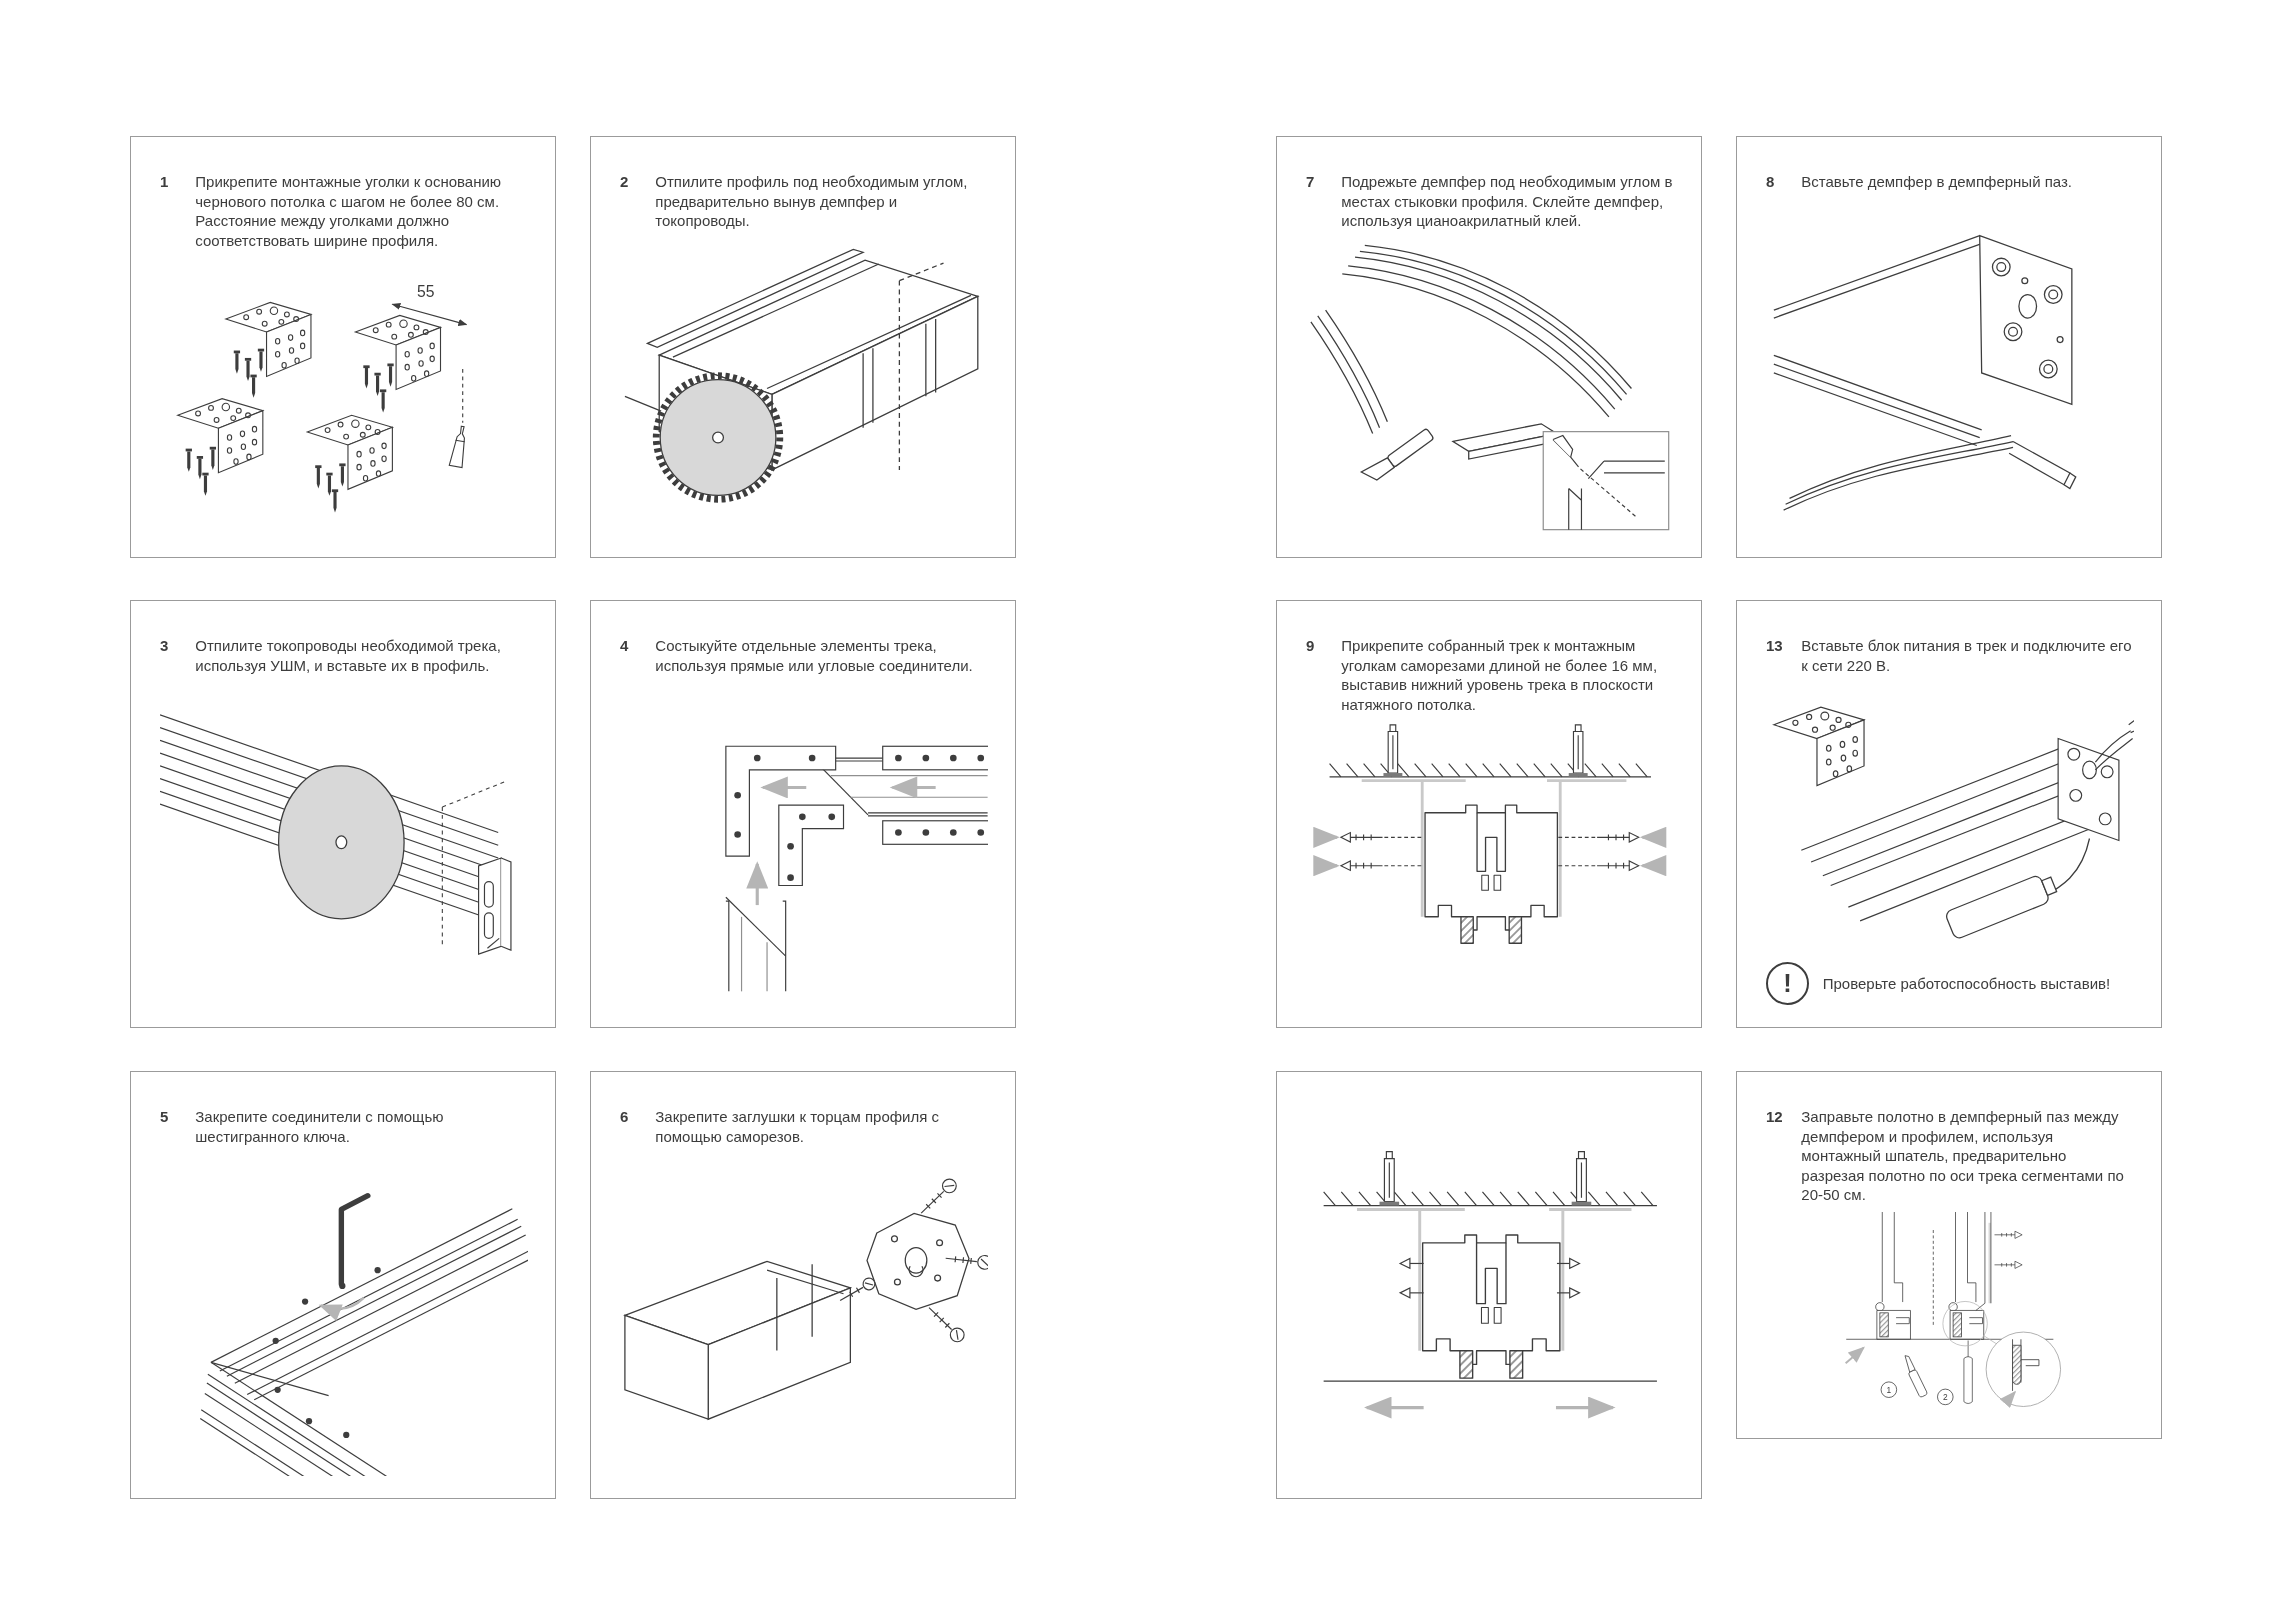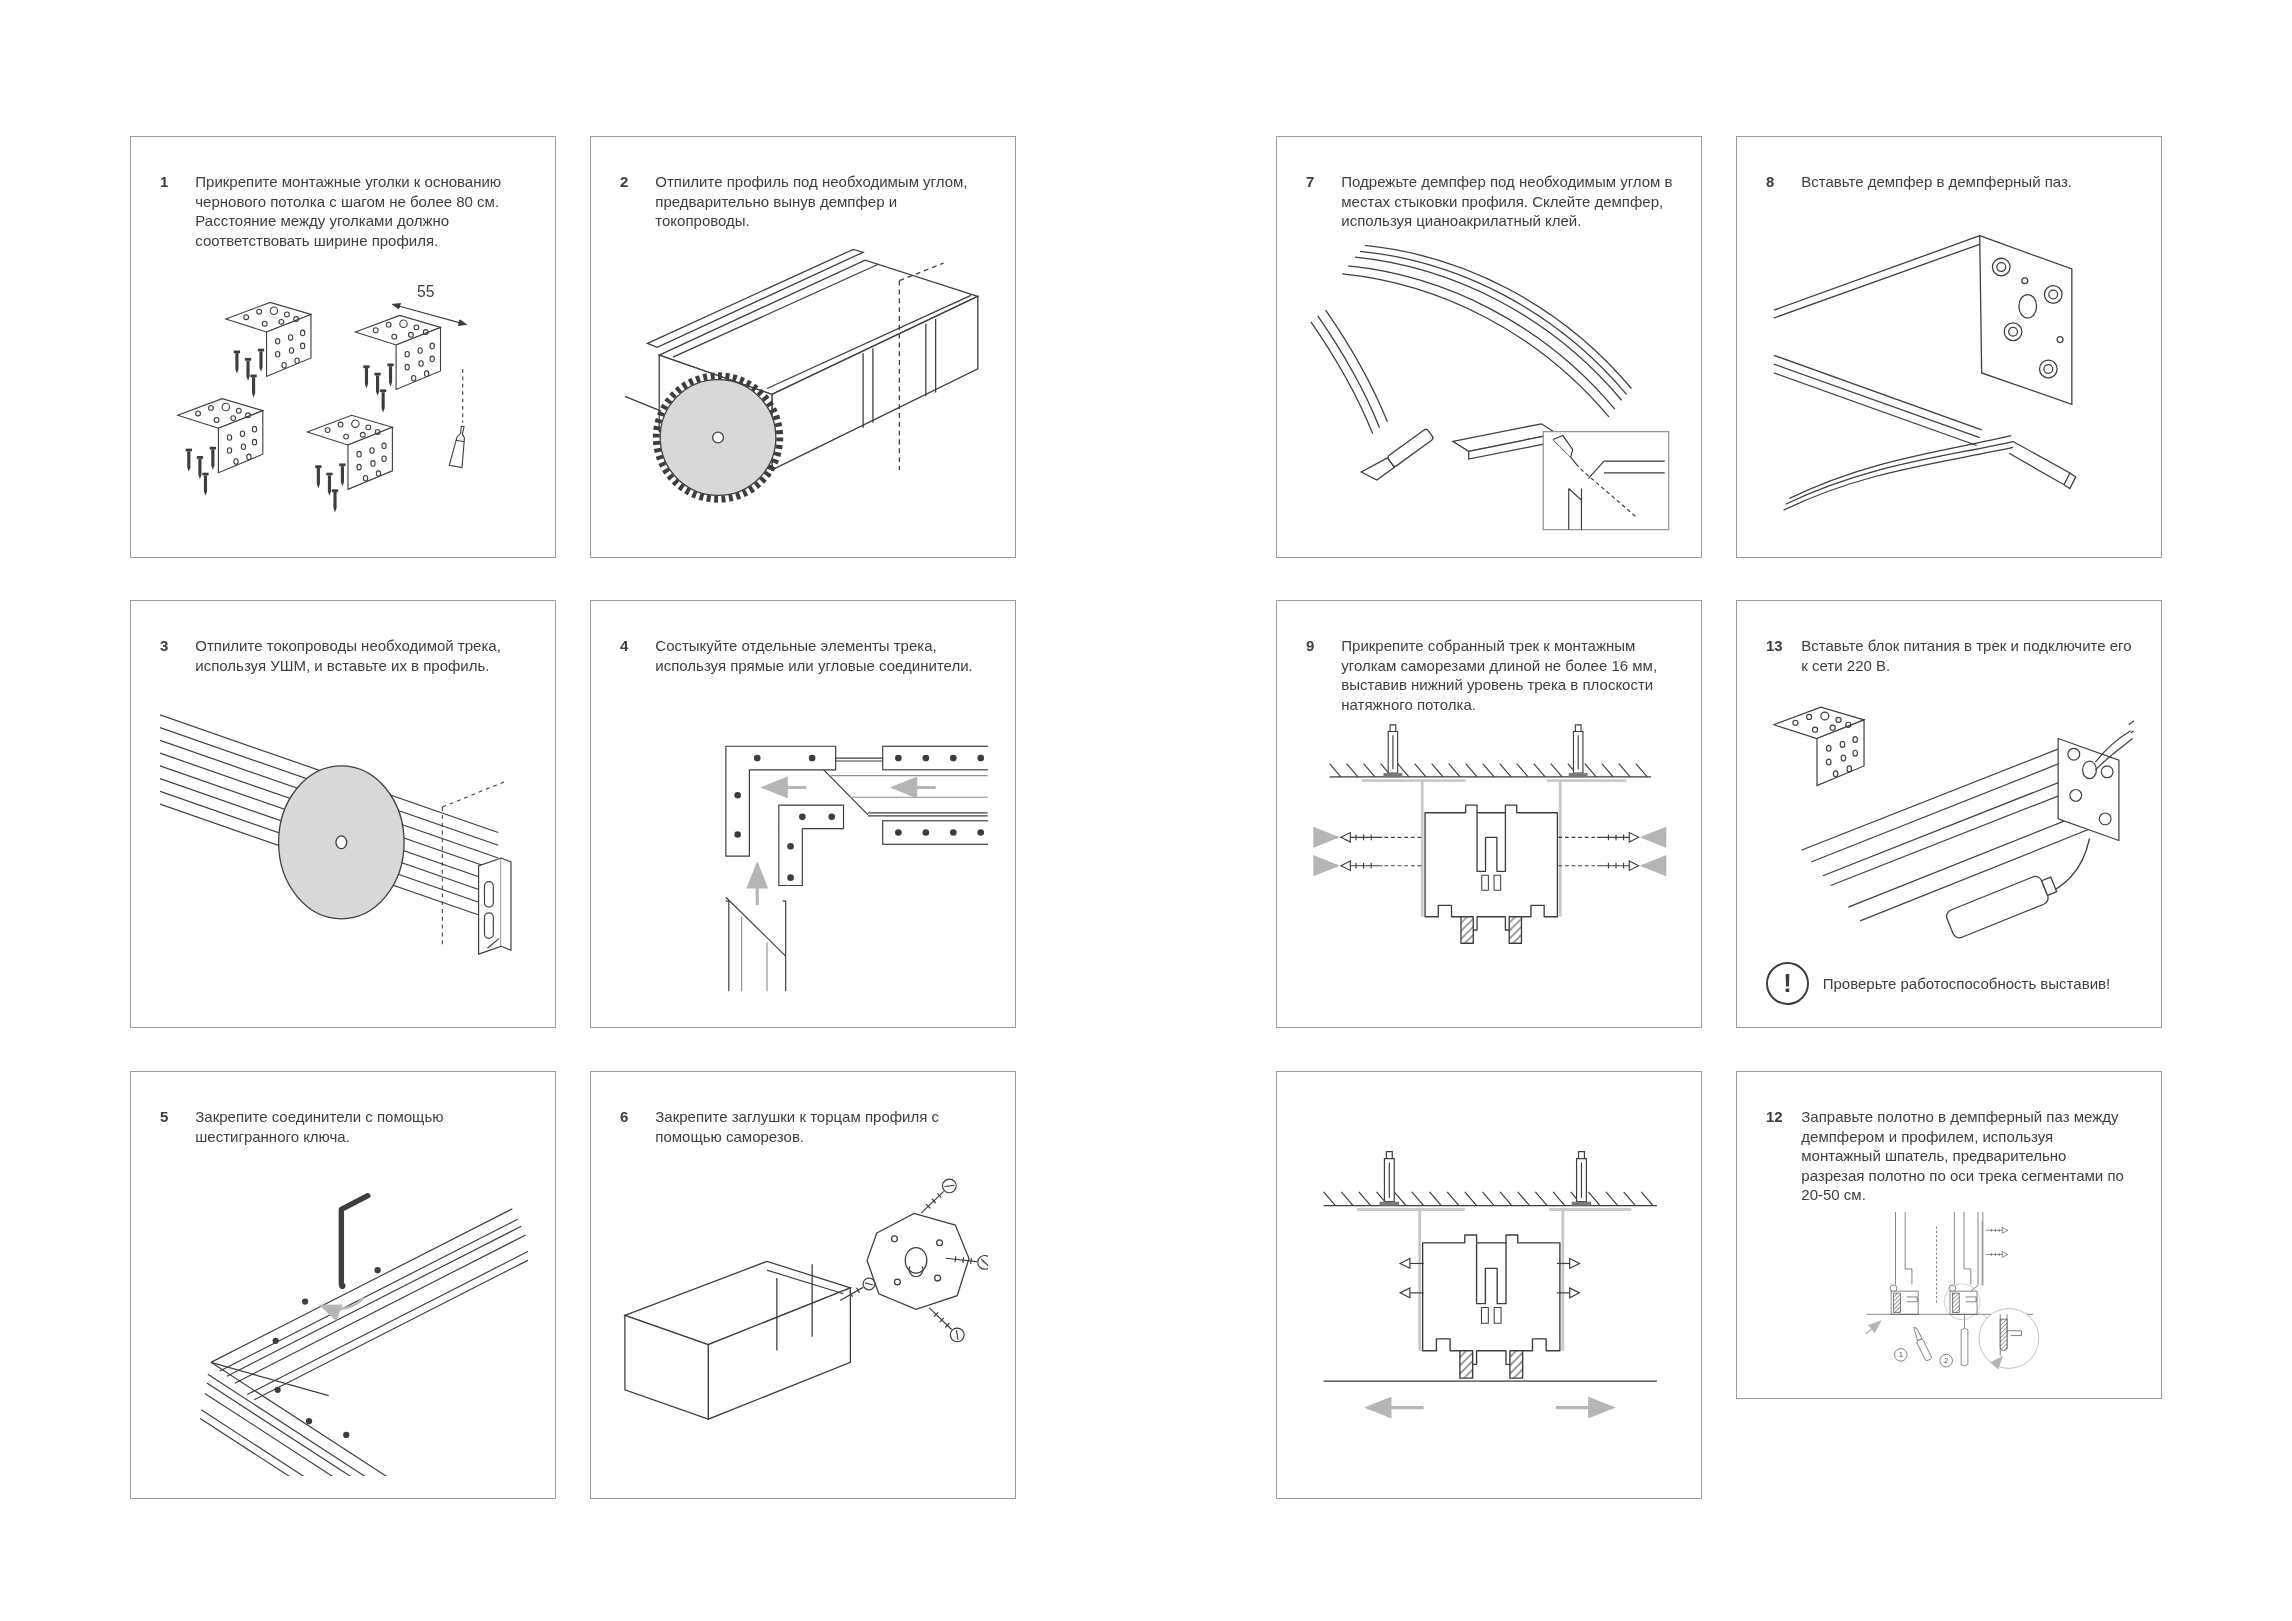--- a/index.html
+++ b/index.html
@@ -507,21 +507,21 @@
           <line x1="269" y1="147" x2="256" y2="147"></line>
       </g>
       <line x1="18" y1="237" x2="358" y2="237" stroke="#3d3d3d" stroke-width="1.2"></line>
       <g stroke="#b5b5b5" stroke-width="3.2" fill="none">
         <line x1="120" y1="264" x2="62" y2="264" marker-end="url(#aG)"></line>
         <line x1="255" y1="264" x2="313" y2="264" marker-end="url(#aG)"></line>
       </g>
     </svg>
   </section>
 
-  <section class="panel" style="left:1736px;top:1071px;width:426px;height:328px">
+  <section class="panel" style="left:1736px;top:1071px;width:426px;height:368px">
     <div class="head">
       <span class="num">12</span>
       <p class="txt">Заправьте полотно в демпферный паз между демпфером и профилем, используя монтажный шпатель, предварительно разрезая полотно по оси трека сегментами по 20-50 см.</p>
     </div>
     <svg class="illus" viewBox="0 0 375 340">
       <g stroke="#3d3d3d" stroke-width="1.3" fill="none">
         <path d="M75,0 V150 M95,0 V118 H109 V150"></path>
         <circle cx="71" cy="158" r="7" fill="#ffffff"></circle>
         <path d="M66,164 H122 V212 H66 Z" fill="#ffffff"></path>
         <rect x="71" y="168" width="14" height="40" fill="url(#hatch)"></rect>

